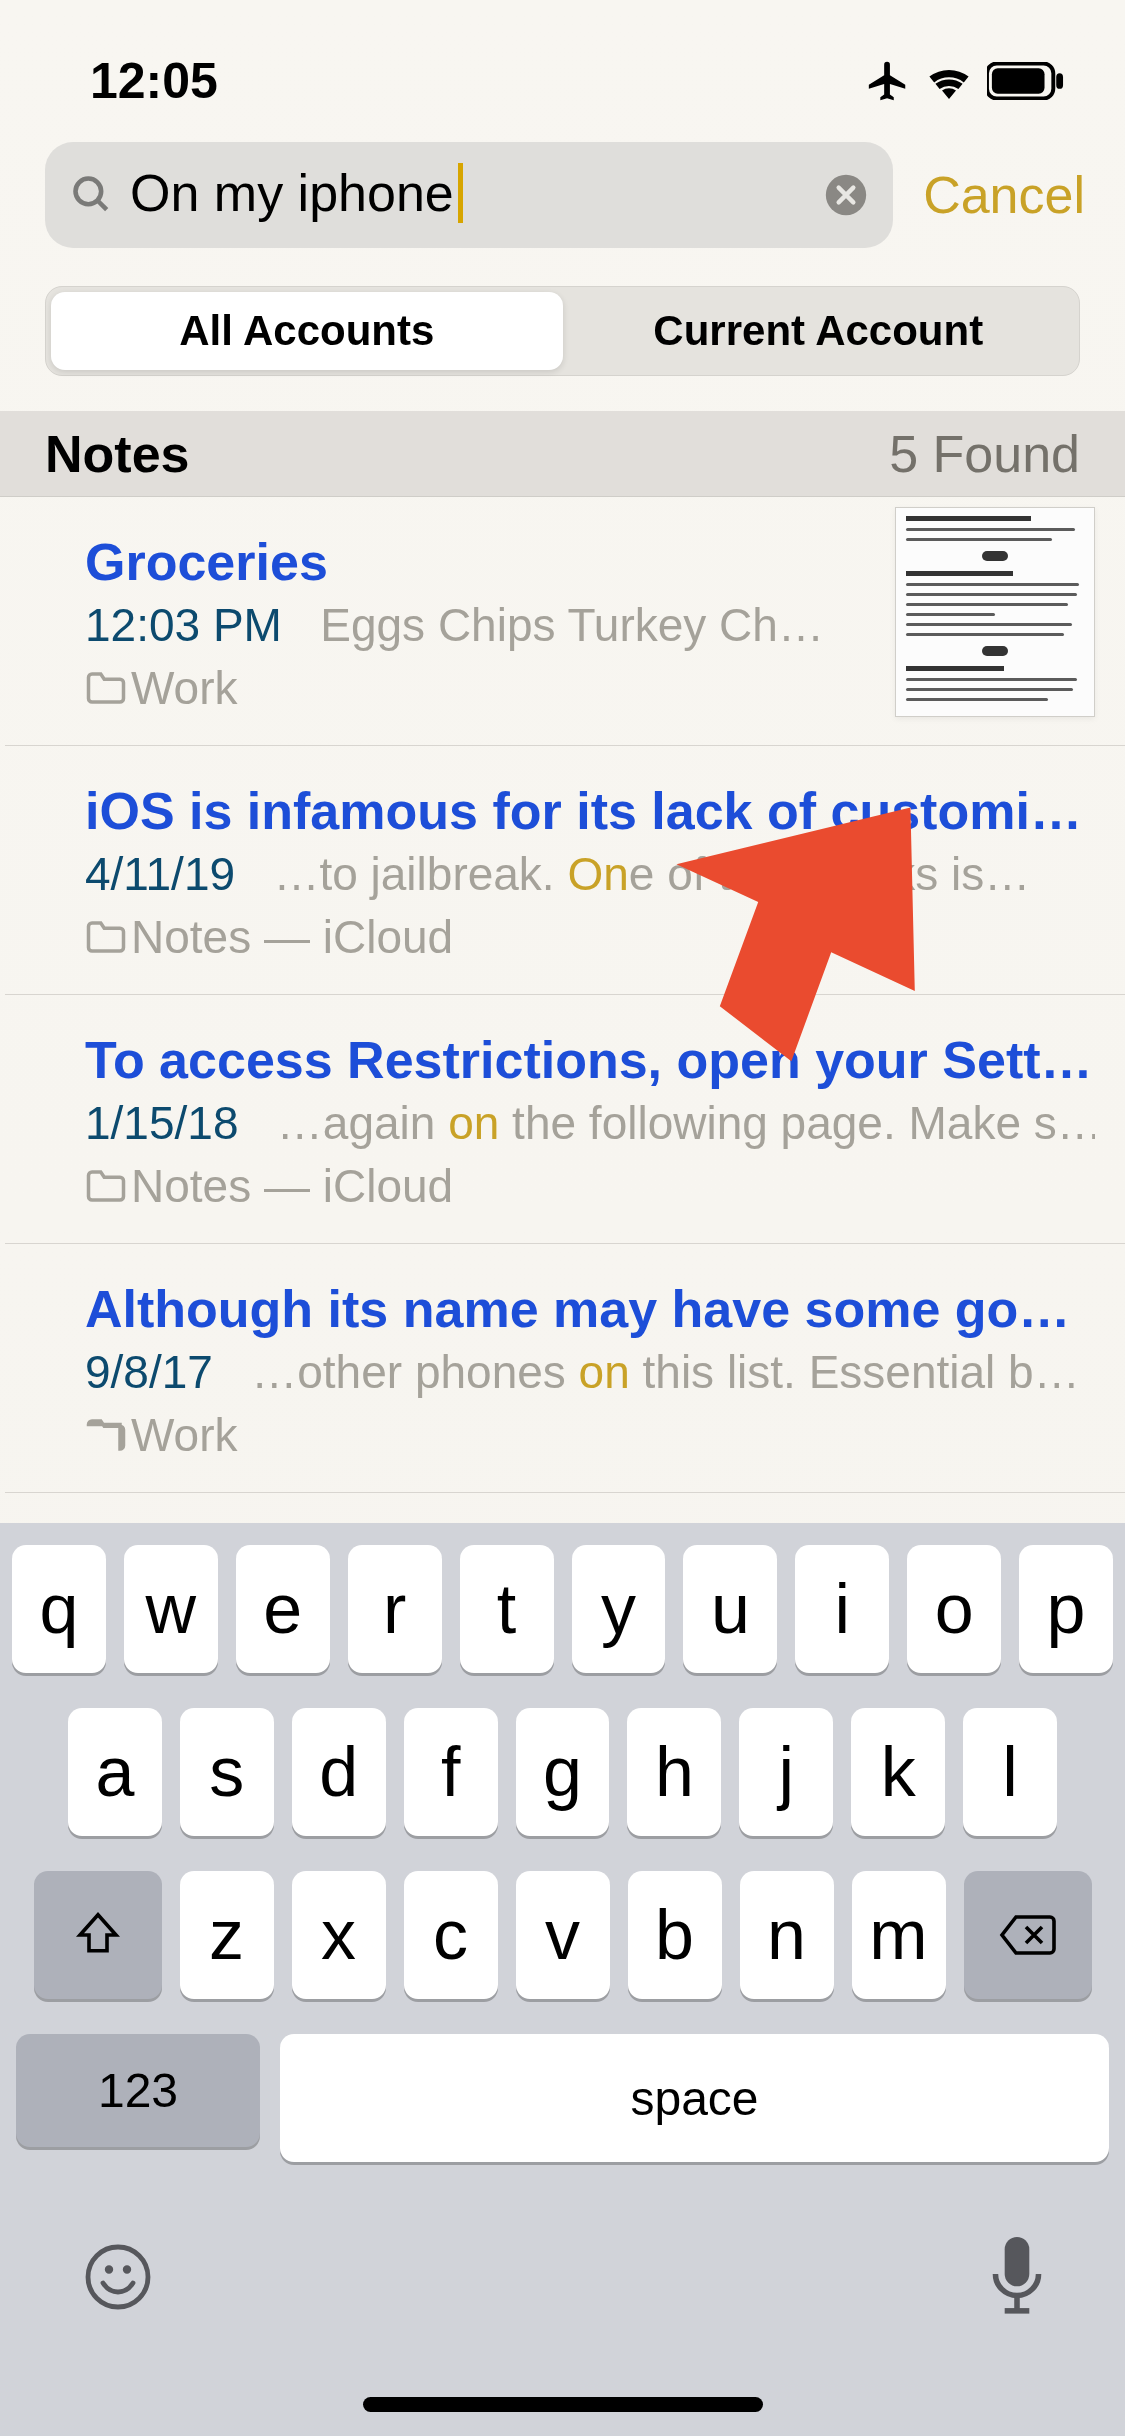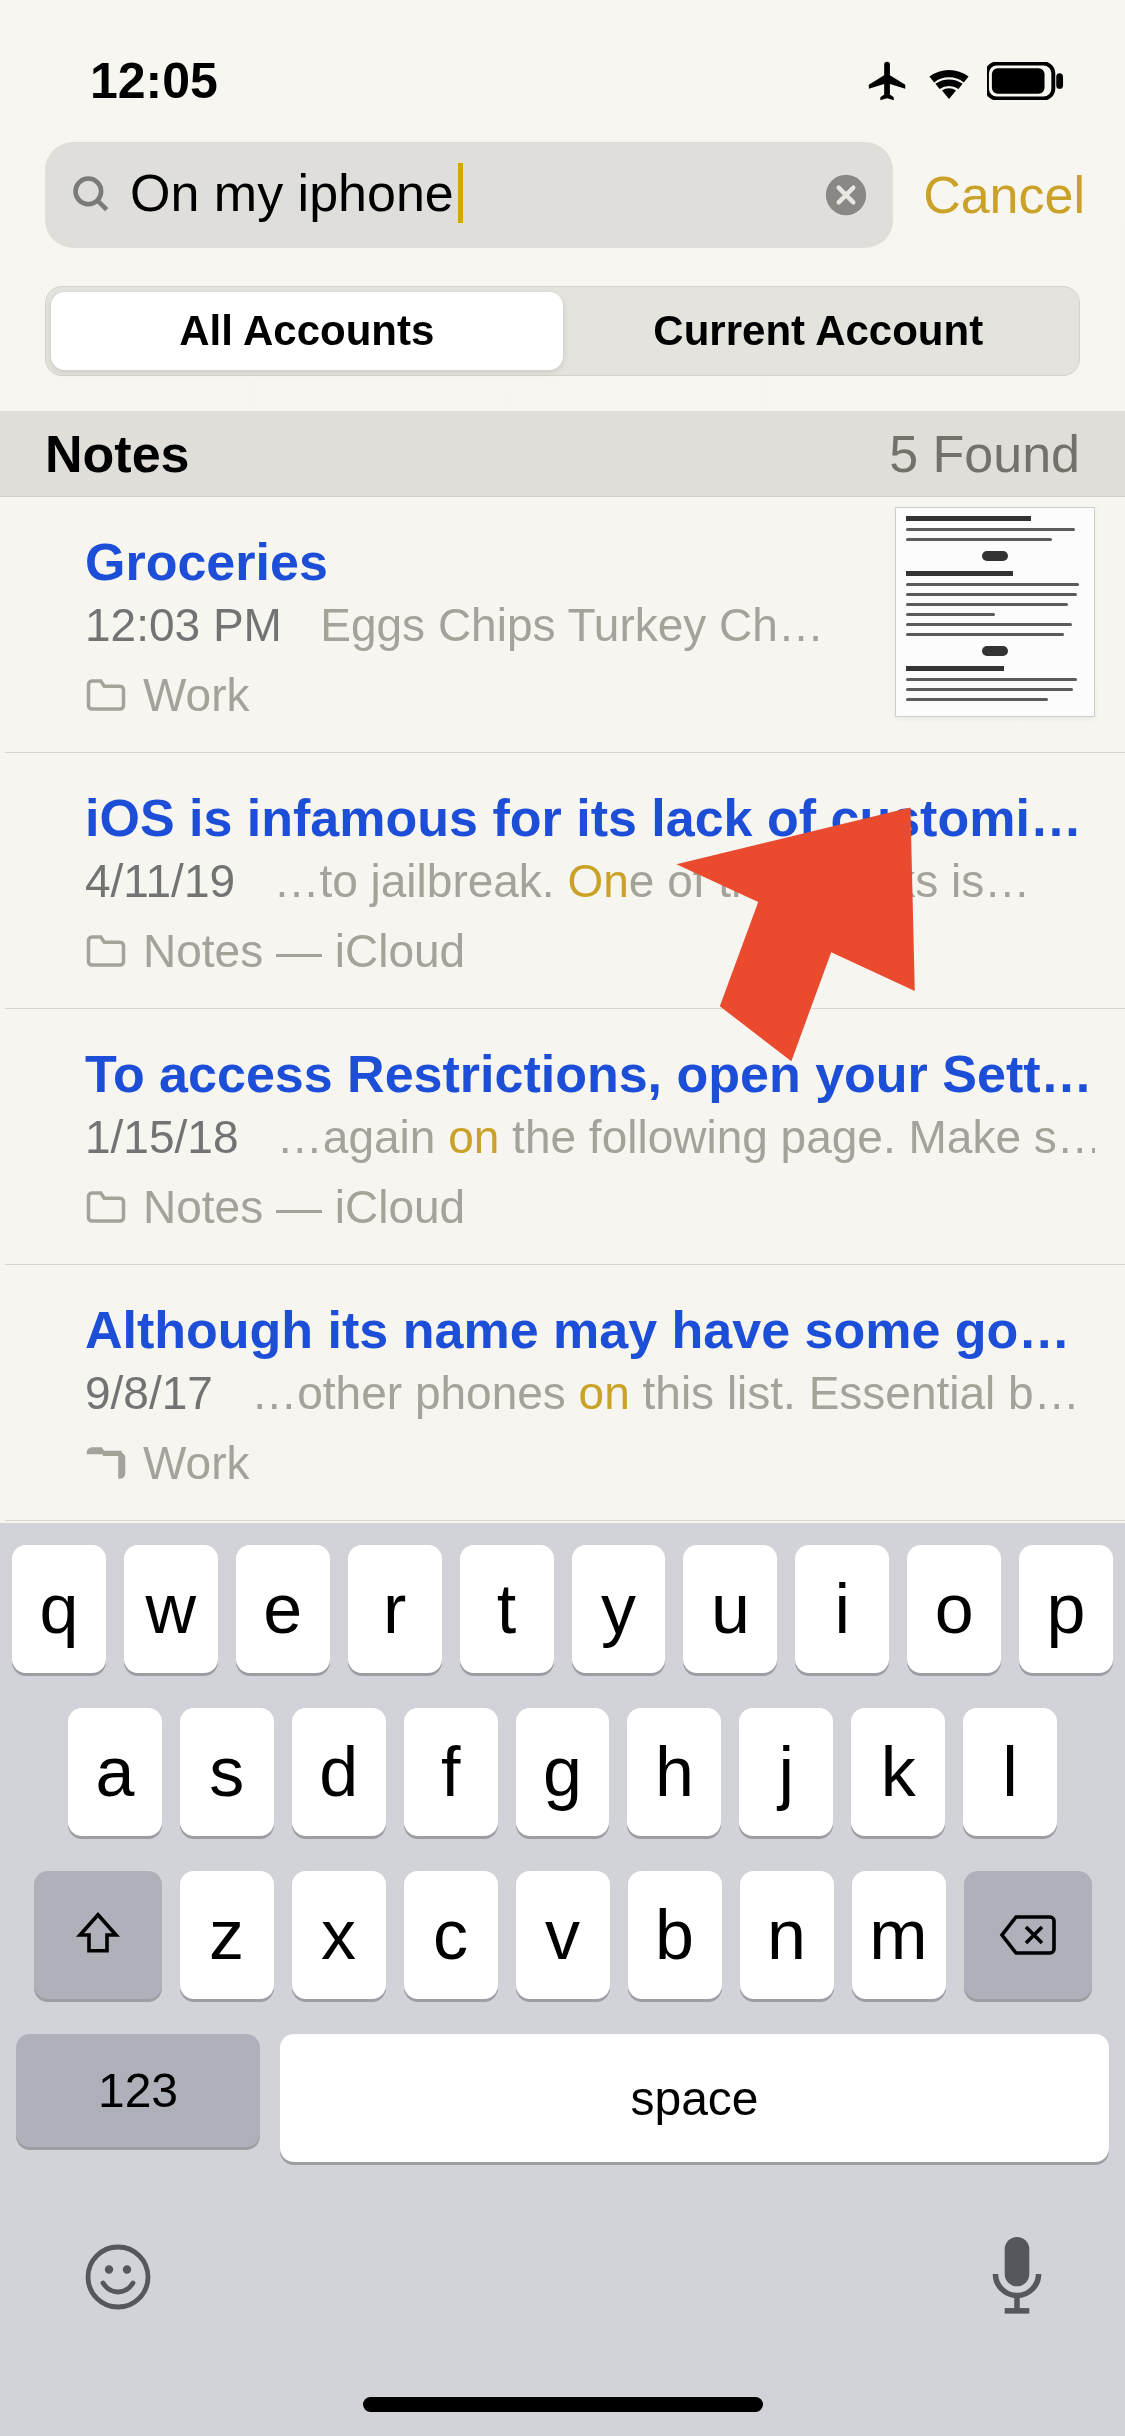--- a/index.html
+++ b/index.html
@@ -131,27 +131,27 @@
     white-space: nowrap;
     text-overflow: ellipsis;
   }
   .note-sub {
     font-size: 46px;
     color: #a5a29a;
     margin-top: 2px;
     overflow: hidden;
     white-space: nowrap;
   }
-  .note-sub .date { color: #737373; margin-top: 28px; }
+  .note-sub .date { color: #0c4a6e; margin-top: 28px; }
   .note-sub .hl { color: #c9a227; }
   .folder-line {
     display: flex;
     align-items: center;
-    gap: 16px;
-    margin-top: 12px;
+    gap: 4px;
+    margin-top: 5px;
     color: #a5a29a;
     font-size: 46px;
   }
   .thumb {
     position: absolute;
     right: 30px;
     top: 10px;
     width: 200px;
     height: 210px;
     background: #fcfcfc;

